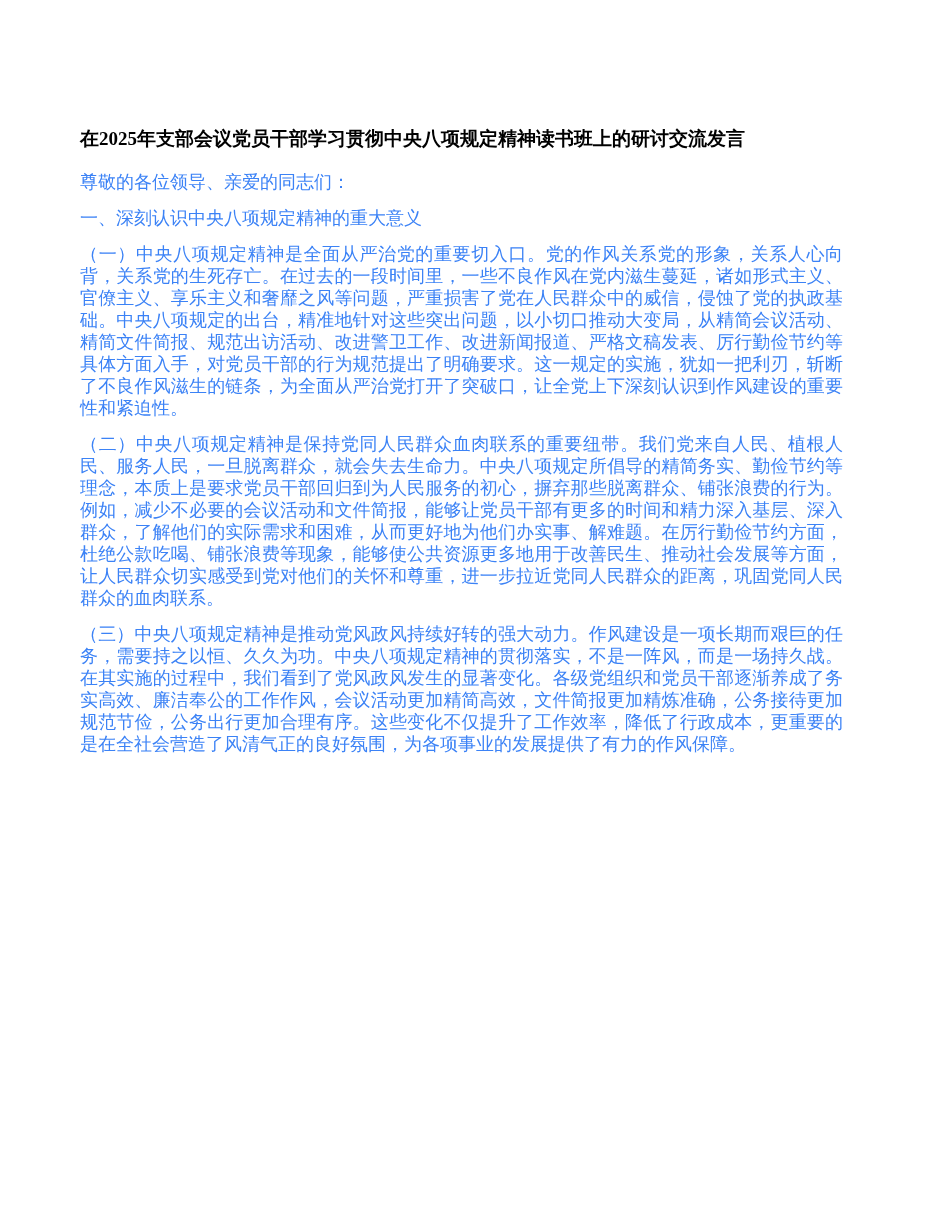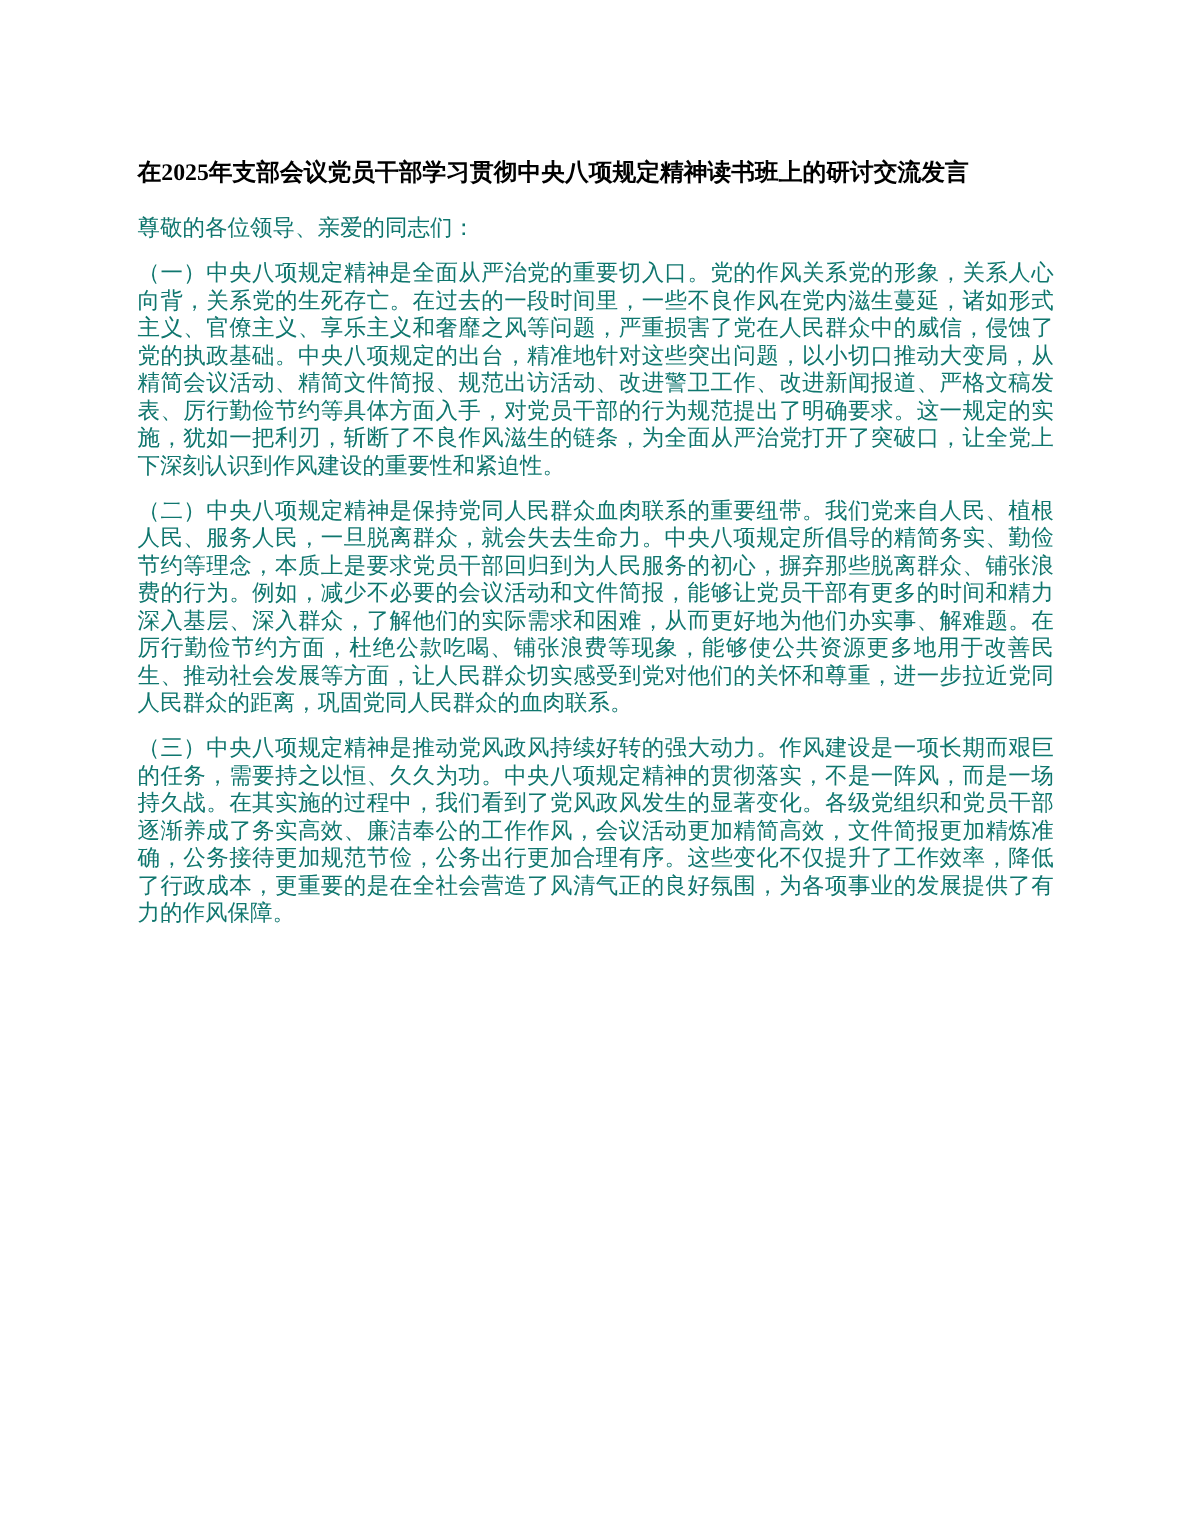--- a/index.html
+++ b/index.html
@@ -7,52 +7,53 @@
   body {
     width: 950px;
     height: 1230px;
     font-family: "Liberation Serif", "DejaVu Serif", serif;
     color: #1a1a1a;
     overflow: hidden;
   }
   .page {
     width: 950px;
     height: 1230px;
-    padding: 126px 107px 60px 110px;
+    padding: 126px 107px 60px 80px;
     background: #ffffff;
   }
   .doc-title {
     font-size: 19px;
     font-weight: bold;
     line-height: 25px;
     color: #000000;
     margin-bottom: 20px;
     text-align: left;
   }
   .para {
     font-size: 18px;
     line-height: 22px;
     text-align: justify;
-    color: #0f766e;
+    color: #3b82f6;
     margin-bottom: 14px;
     word-break: break-all;
   }
   .para.heading {
     text-align: left;
   }
 </style>
 </head>
 <body>
 
 <div class="page">
   <div class="doc-title">在2025年支部会议党员干部学习贯彻中央八项规定精神读书班上的研讨交流发言</div>
 
   <p class="para">尊敬的各位领导、亲爱的同志们：</p>
 
 
+  <p class="para heading">一、深刻认识中央八项规定精神的重大意义</p>
 
   <p class="para">（一）中央八项规定精神是全面从严治党的重要切入口。党的作风关系党的形象，关系人心向背，关系党的生死存亡。在过去的一段时间里，一些不良作风在党内滋生蔓延，诸如形式主义、官僚主义、享乐主义和奢靡之风等问题，严重损害了党在人民群众中的威信，侵蚀了党的执政基础。中央八项规定的出台，精准地针对这些突出问题，以小切口推动大变局，从精简会议活动、精简文件简报、规范出访活动、改进警卫工作、改进新闻报道、严格文稿发表、厉行勤俭节约等具体方面入手，对党员干部的行为规范提出了明确要求。这一规定的实施，犹如一把利刃，斩断了不良作风滋生的链条，为全面从严治党打开了突破口，让全党上下深刻认识到作风建设的重要性和紧迫性。</p>
 
   <p class="para">（二）中央八项规定精神是保持党同人民群众血肉联系的重要纽带。我们党来自人民、植根人民、服务人民，一旦脱离群众，就会失去生命力。中央八项规定所倡导的精简务实、勤俭节约等理念，本质上是要求党员干部回归到为人民服务的初心，摒弃那些脱离群众、铺张浪费的行为。例如，减少不必要的会议活动和文件简报，能够让党员干部有更多的时间和精力深入基层、深入群众，了解他们的实际需求和困难，从而更好地为他们办实事、解难题。在厉行勤俭节约方面，杜绝公款吃喝、铺张浪费等现象，能够使公共资源更多地用于改善民生、推动社会发展等方面，让人民群众切实感受到党对他们的关怀和尊重，进一步拉近党同人民群众的距离，巩固党同人民群众的血肉联系。</p>
 
   <p class="para">（三）中央八项规定精神是推动党风政风持续好转的强大动力。作风建设是一项长期而艰巨的任务，需要持之以恒、久久为功。中央八项规定精神的贯彻落实，不是一阵风，而是一场持久战。在其实施的过程中，我们看到了党风政风发生的显著变化。各级党组织和党员干部逐渐养成了务实高效、廉洁奉公的工作作风，会议活动更加精简高效，文件简报更加精炼准确，公务接待更加规范节俭，公务出行更加合理有序。这些变化不仅提升了工作效率，降低了行政成本，更重要的是在全社会营造了风清气正的良好氛围，为各项事业的发展提供了有力的作风保障。</p>
 
 
 </div>
 

